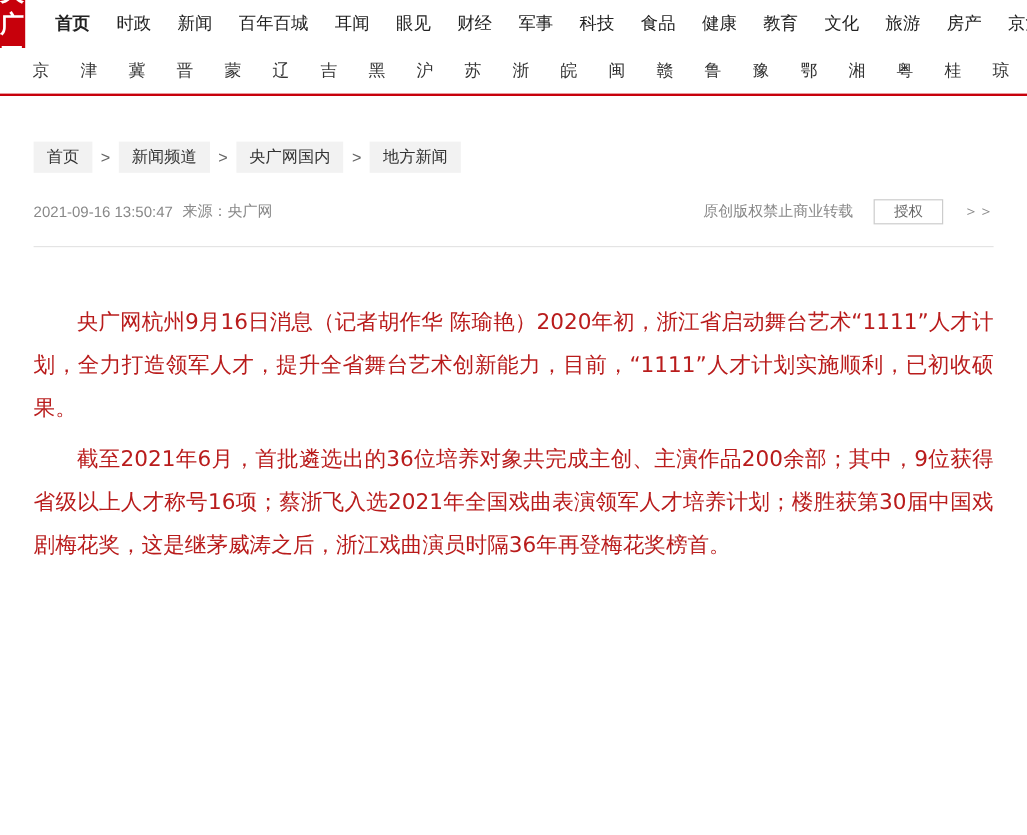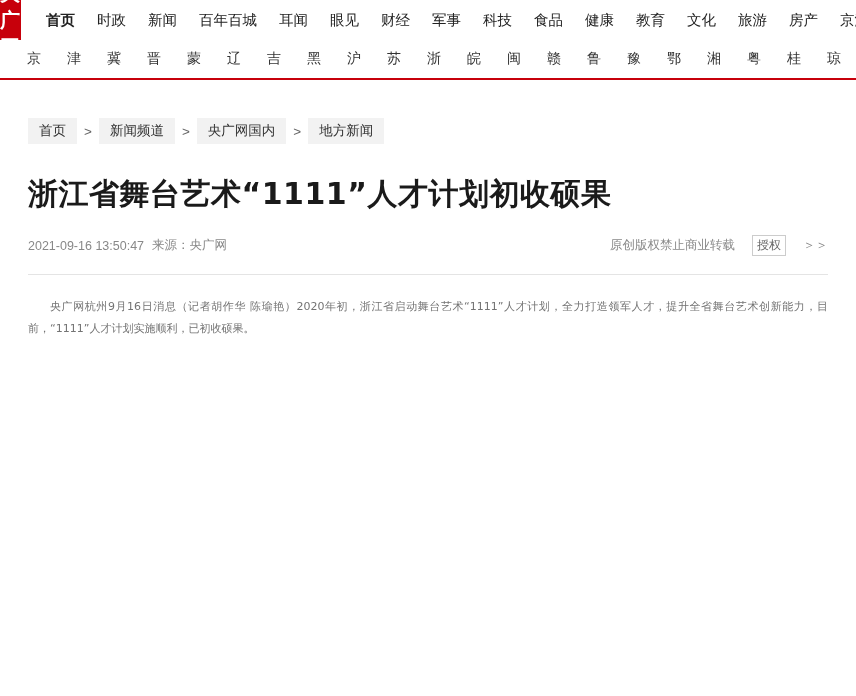--- a/index.html
+++ b/index.html
@@ -106,36 +106,36 @@
   .meta .right {
     margin-left: auto;
     display: flex;
     align-items: center;
     gap: 17px;
     font-size: 12.5px;
     color: #888888;
   }
   .meta .right .auth {
     border: 1px solid #cccccc;
-    padding: 1px 4px;
+    padding: 1px 16px;
     color: #666666;
     font-size: 12px;
     text-decoration: none;
   }
   .meta .right .arrows { color: #888888; }
   .rule {
     margin-top: 18px;
     border-top: 1px solid #e4e4e4;
   }
   .article {
-    margin-top: 21px;
+    margin-top: 45px;
     font-family: "DejaVu Sans", sans-serif;
-    font-size: 11px;
+    font-size: 18px;
     line-height: 2.0;
-    color: #737373;
+    color: #b91c1c;
     text-align: justify;
   }
   .article p {
     margin: 0 0 6px 0;
     text-indent: 2em;
   }
 </style>
 </head>
 <body>
 
@@ -193,35 +193,35 @@
   <div class="breadcrumb">
     <a href="#" class="crumb">首页</a>
     <span class="crumb-sep">&gt;</span>
     <a href="#" class="crumb">新闻频道</a>
     <span class="crumb-sep">&gt;</span>
     <a href="#" class="crumb">央广网国内</a>
     <span class="crumb-sep">&gt;</span>
     <a href="#" class="crumb">地方新闻</a>
   </div>
 
-  <h1 class="title">浙江省舞台艺术“1111”人才计划初收硕果</h1>
 
   <div class="meta">
     <div class="left">
       <span>2021-09-16 13:50:47</span>
       <span>
         <span>来源：</span><span>央广网</span>
       </span>
     </div>
     <div class="right">
       <span>原创版权禁止商业转载</span>
       <a href="#" class="auth">授权</a>
       <span class="arrows">＞＞</span>
     </div>
   </div>
 
   <div class="rule"></div>
 
   <div class="article">
     <p>央广网杭州9月16日消息（记者胡作华 陈瑜艳）2020年初，浙江省启动舞台艺术“1111”人才计划，全力打造领军人才，提升全省舞台艺术创新能力，目前，“1111”人才计划实施顺利，已初收硕果。</p>
+    <p>截至2021年6月，首批遴选出的36位培养对象共完成主创、主演作品200余部；其中，9位获得省级以上人才称号16项；蔡浙飞入选2021年全国戏曲表演领军人才培养计划；楼胜获第30届中国戏剧梅花奖，这是继茅威涛之后，浙江戏曲演员时隔36年再登梅花奖榜首。</p>
   </div>
 
 </div>
 
 </body></html>

